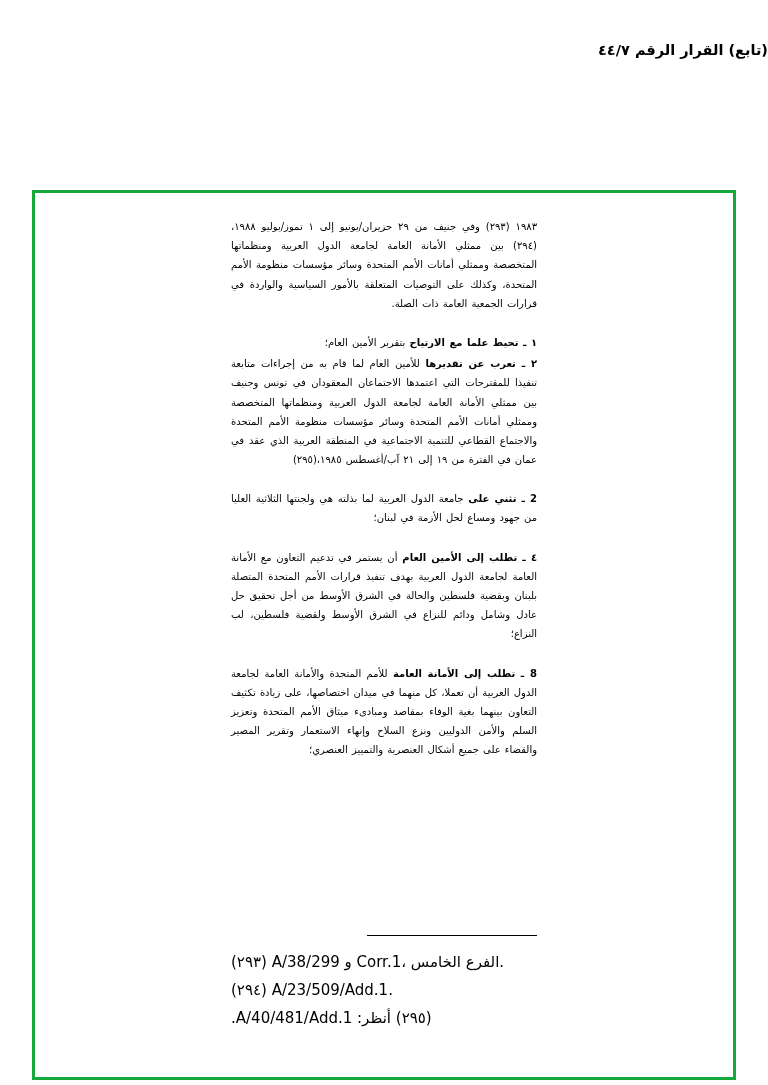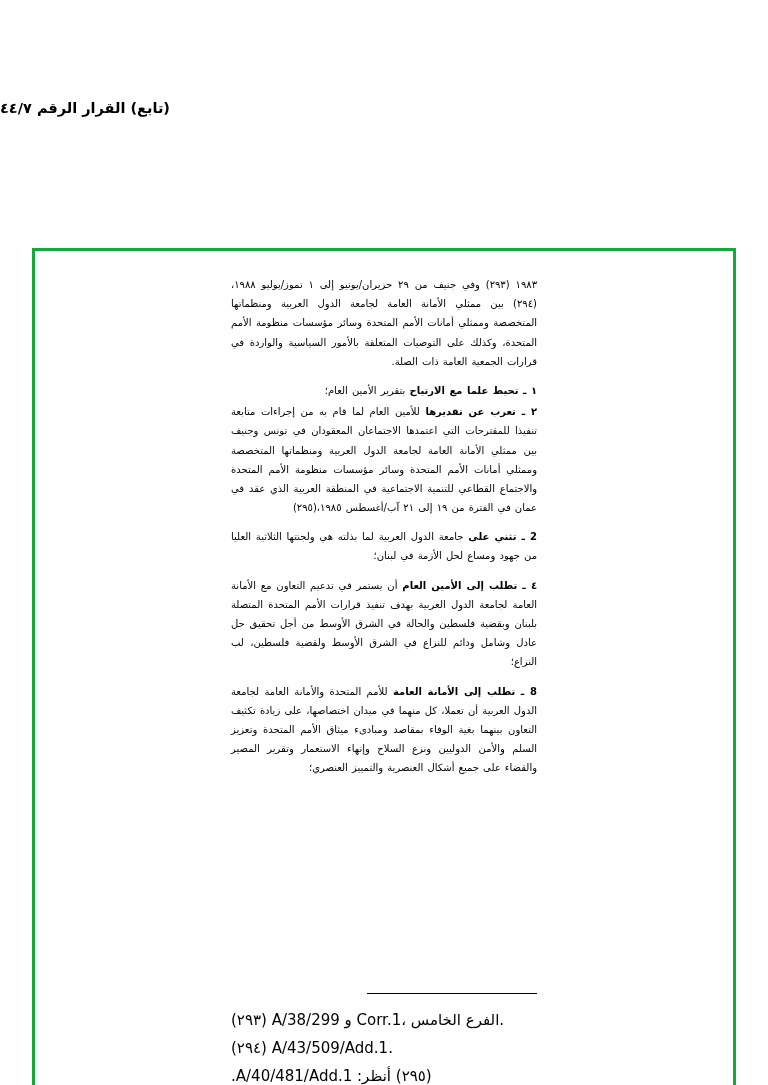--- a/index.html
+++ b/index.html
@@ -15,22 +15,22 @@
     position: relative;
     overflow: hidden;
   }
   .page {
     width: 768px;
     height: 1085px;
     position: relative;
     box-sizing: border-box;
   }
   .header-block {
-    text-align: left;
-    margin-top: 100px;
+    text-align: right;
+    margin-top: 42px;
   }
   .doc-title {
     font-family: "DejaVu Sans", sans-serif;
     font-weight: bold;
     font-size: 14.5px;
     letter-spacing: 0px;
     color: #000;
     direction: rtl;
   }
   .doc-subtitle {
@@ -64,21 +64,21 @@
     font-family: "DejaVu Sans", sans-serif;
     font-size: 10px;
     line-height: 1.92;
     margin: 0 0 2px 0;
     direction: rtl;
     text-align: justify;
     text-align-last: right;
     word-spacing: 1px;
   }
   .para.gap {
-    margin-top: 10px;
+    margin-top: 20px;
   }
   .para .lead {
     font-weight: bold;
   }
   .footnote-rule {
     position: absolute;
     right: 196px;
     top: 742px;
     width: 170px;
     border-top: 1px solid #000;
@@ -141,21 +141,21 @@
 
     <div class="footnote-rule"></div>
 
     <div class="footnotes">
       <div class="fnline">
         <span>(٢٩٣)</span>
         <span>A/38/299 و Corr.1، الفرع الخامس.</span>
       </div>
       <div class="fnline">
         <span>(٢٩٤)</span>
-        <span>A/43/509/Add.1.</span>
+        <span>A/23/509/Add.1.</span>
       </div>
       <div class="fnline">
         <span>(٢٩٥)</span>
         <span>أنظر: A/40/481/Add.1.</span>
       </div>
     </div>
 
   </div>
 
 </div>

